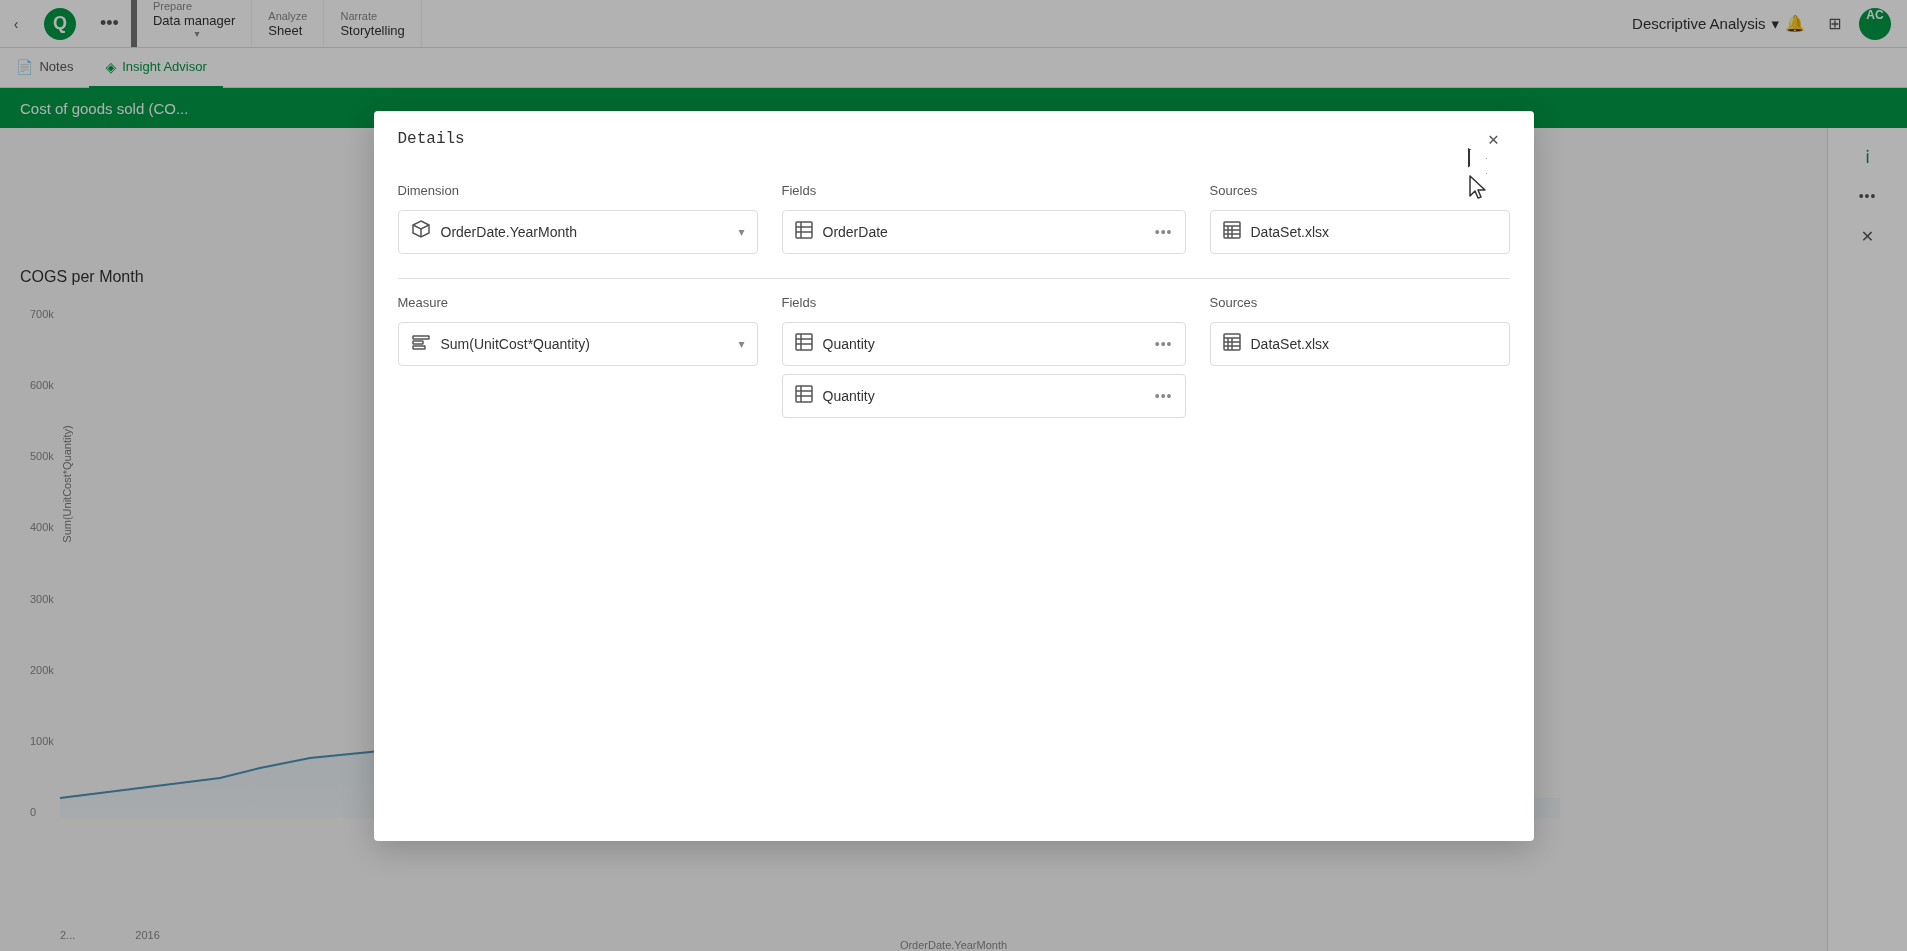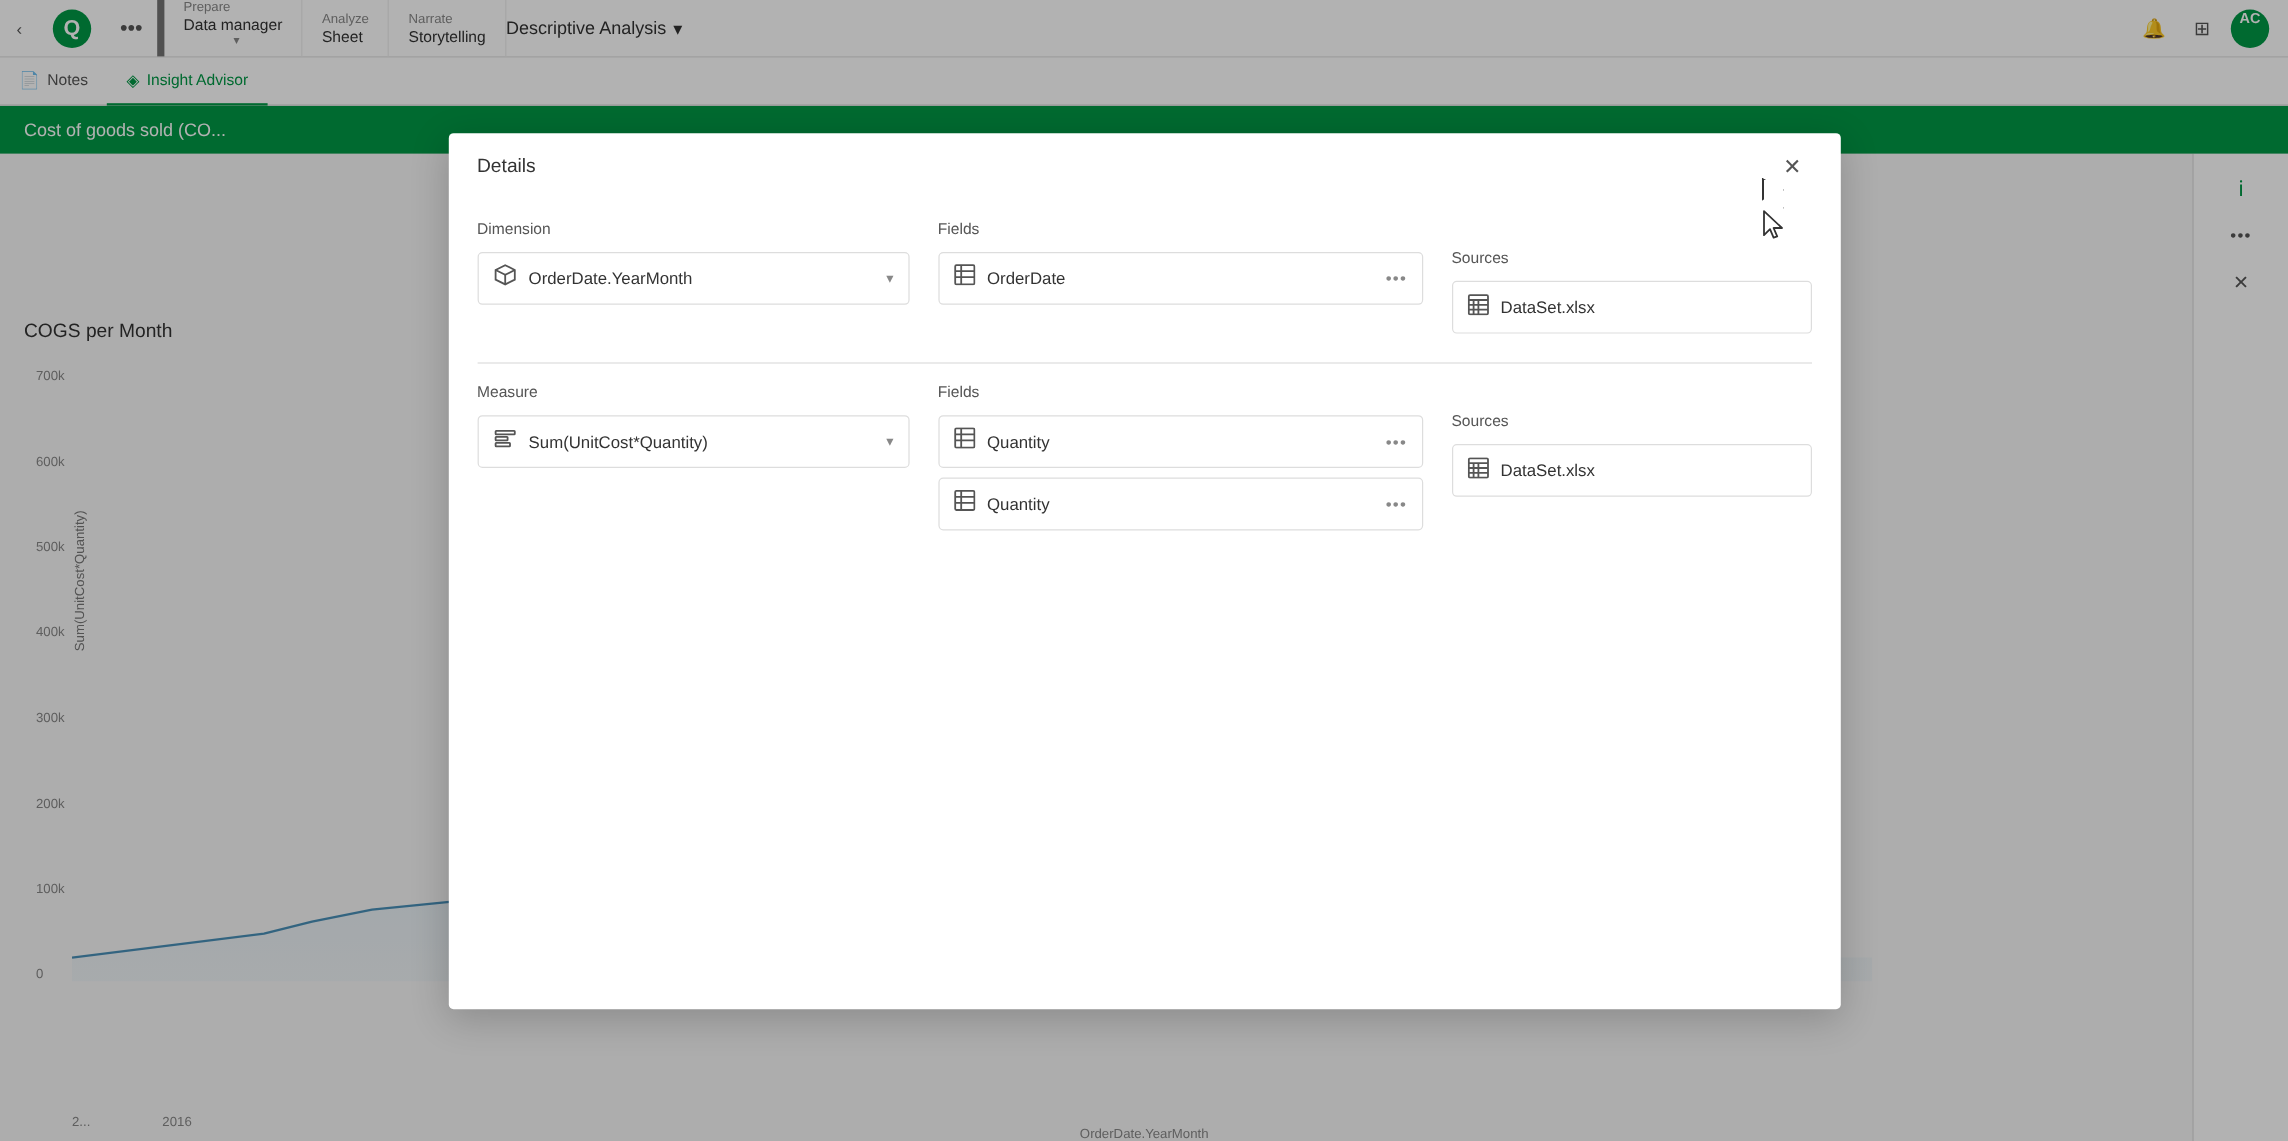--- a/index.html
+++ b/index.html
@@ -62,21 +62,21 @@
     }
     .nav-section .nav-chevron {
       margin-left: 6px;
       font-size: 10px;
       color: #888;
     }
     .nav-center {
       flex: 1;
       display: flex;
       align-items: center;
-      justify-content: flex-start;
+      justify-content: flex-end;
     }
     .nav-center-title {
       font-size: 15px;
       color: #333;
       display: flex;
       align-items: center;
       gap: 6px;
       cursor: pointer;
     }
     .nav-right {
@@ -208,20 +208,21 @@
     }
 
     .modal-header {
       display: flex;
       align-items: center;
       justify-content: space-between;
       padding: 0 24px;
       height: 56px;
       border-bottom: none;
       flex-shrink: 0;
+      font-family: Liberation Mono, monospace;
     }
     .modal-header-left {
       font-size: 16px;
       color: #333;
       font-weight: 500;
     }
     .modal-header-center {
       font-size: 16px;
       color: #333;
       font-weight: 500;
@@ -264,21 +265,20 @@
     .col-left {
       width: 360px;
       flex-shrink: 0;
     }
     .col-middle {
       flex: 1;
     }
     .col-right {
       width: 300px;
       flex-shrink: 0;
-      margin-top: 24px;
     }
 
     
     .item-card {
       border: 1px solid #ddd;
       border-radius: 4px;
       display: flex;
       align-items: center;
       padding: 0 12px;
       height: 44px;

